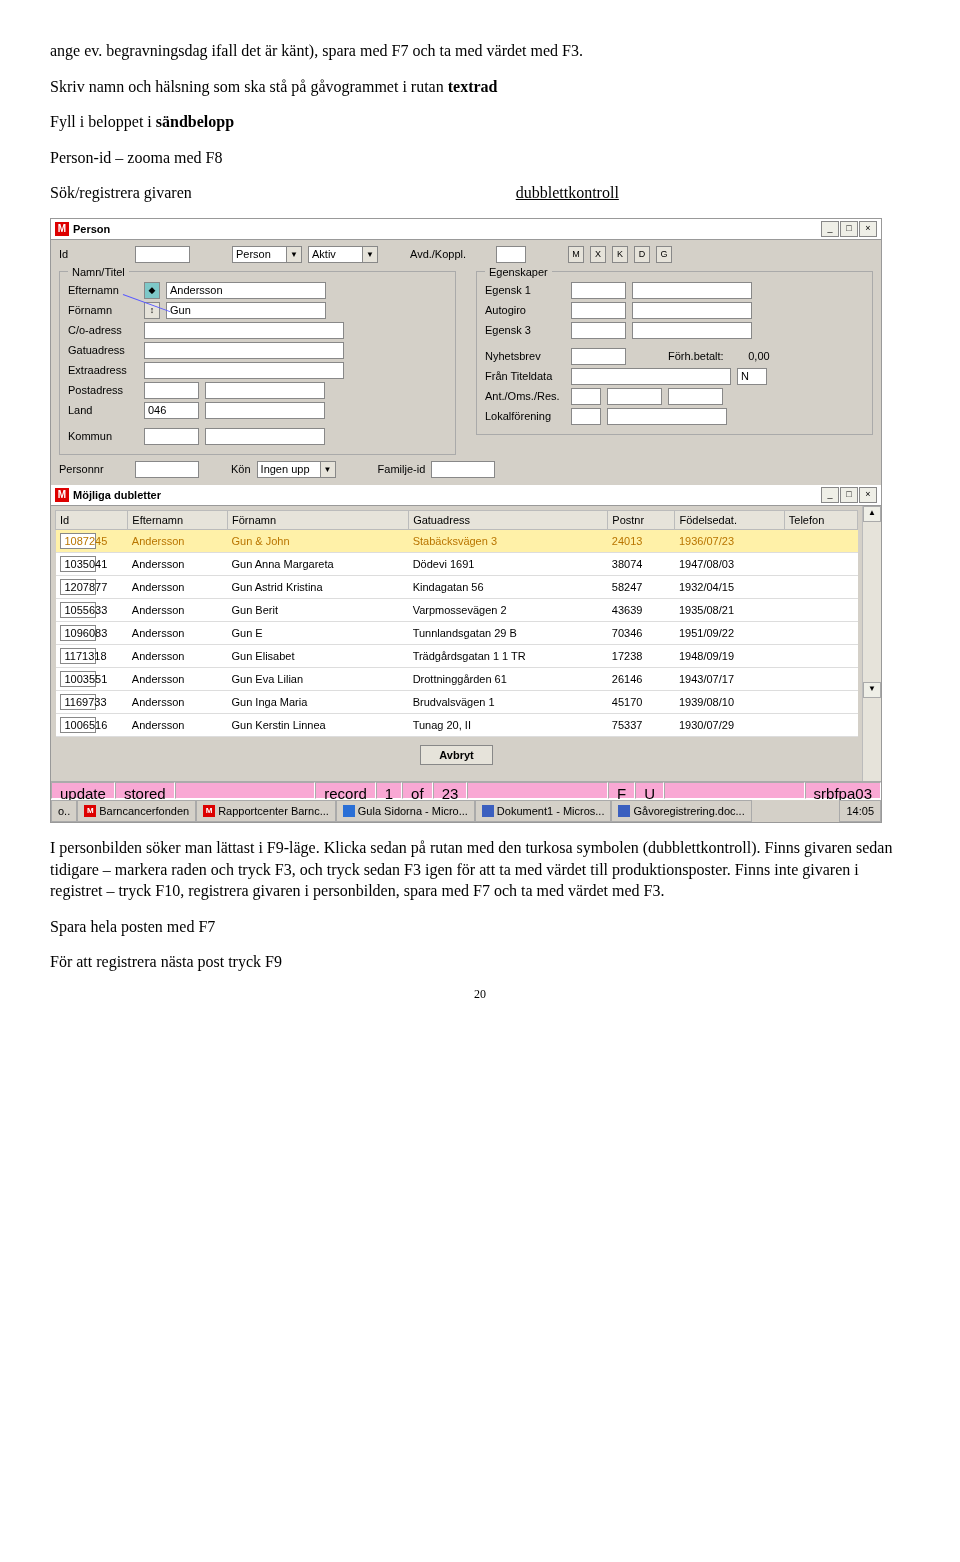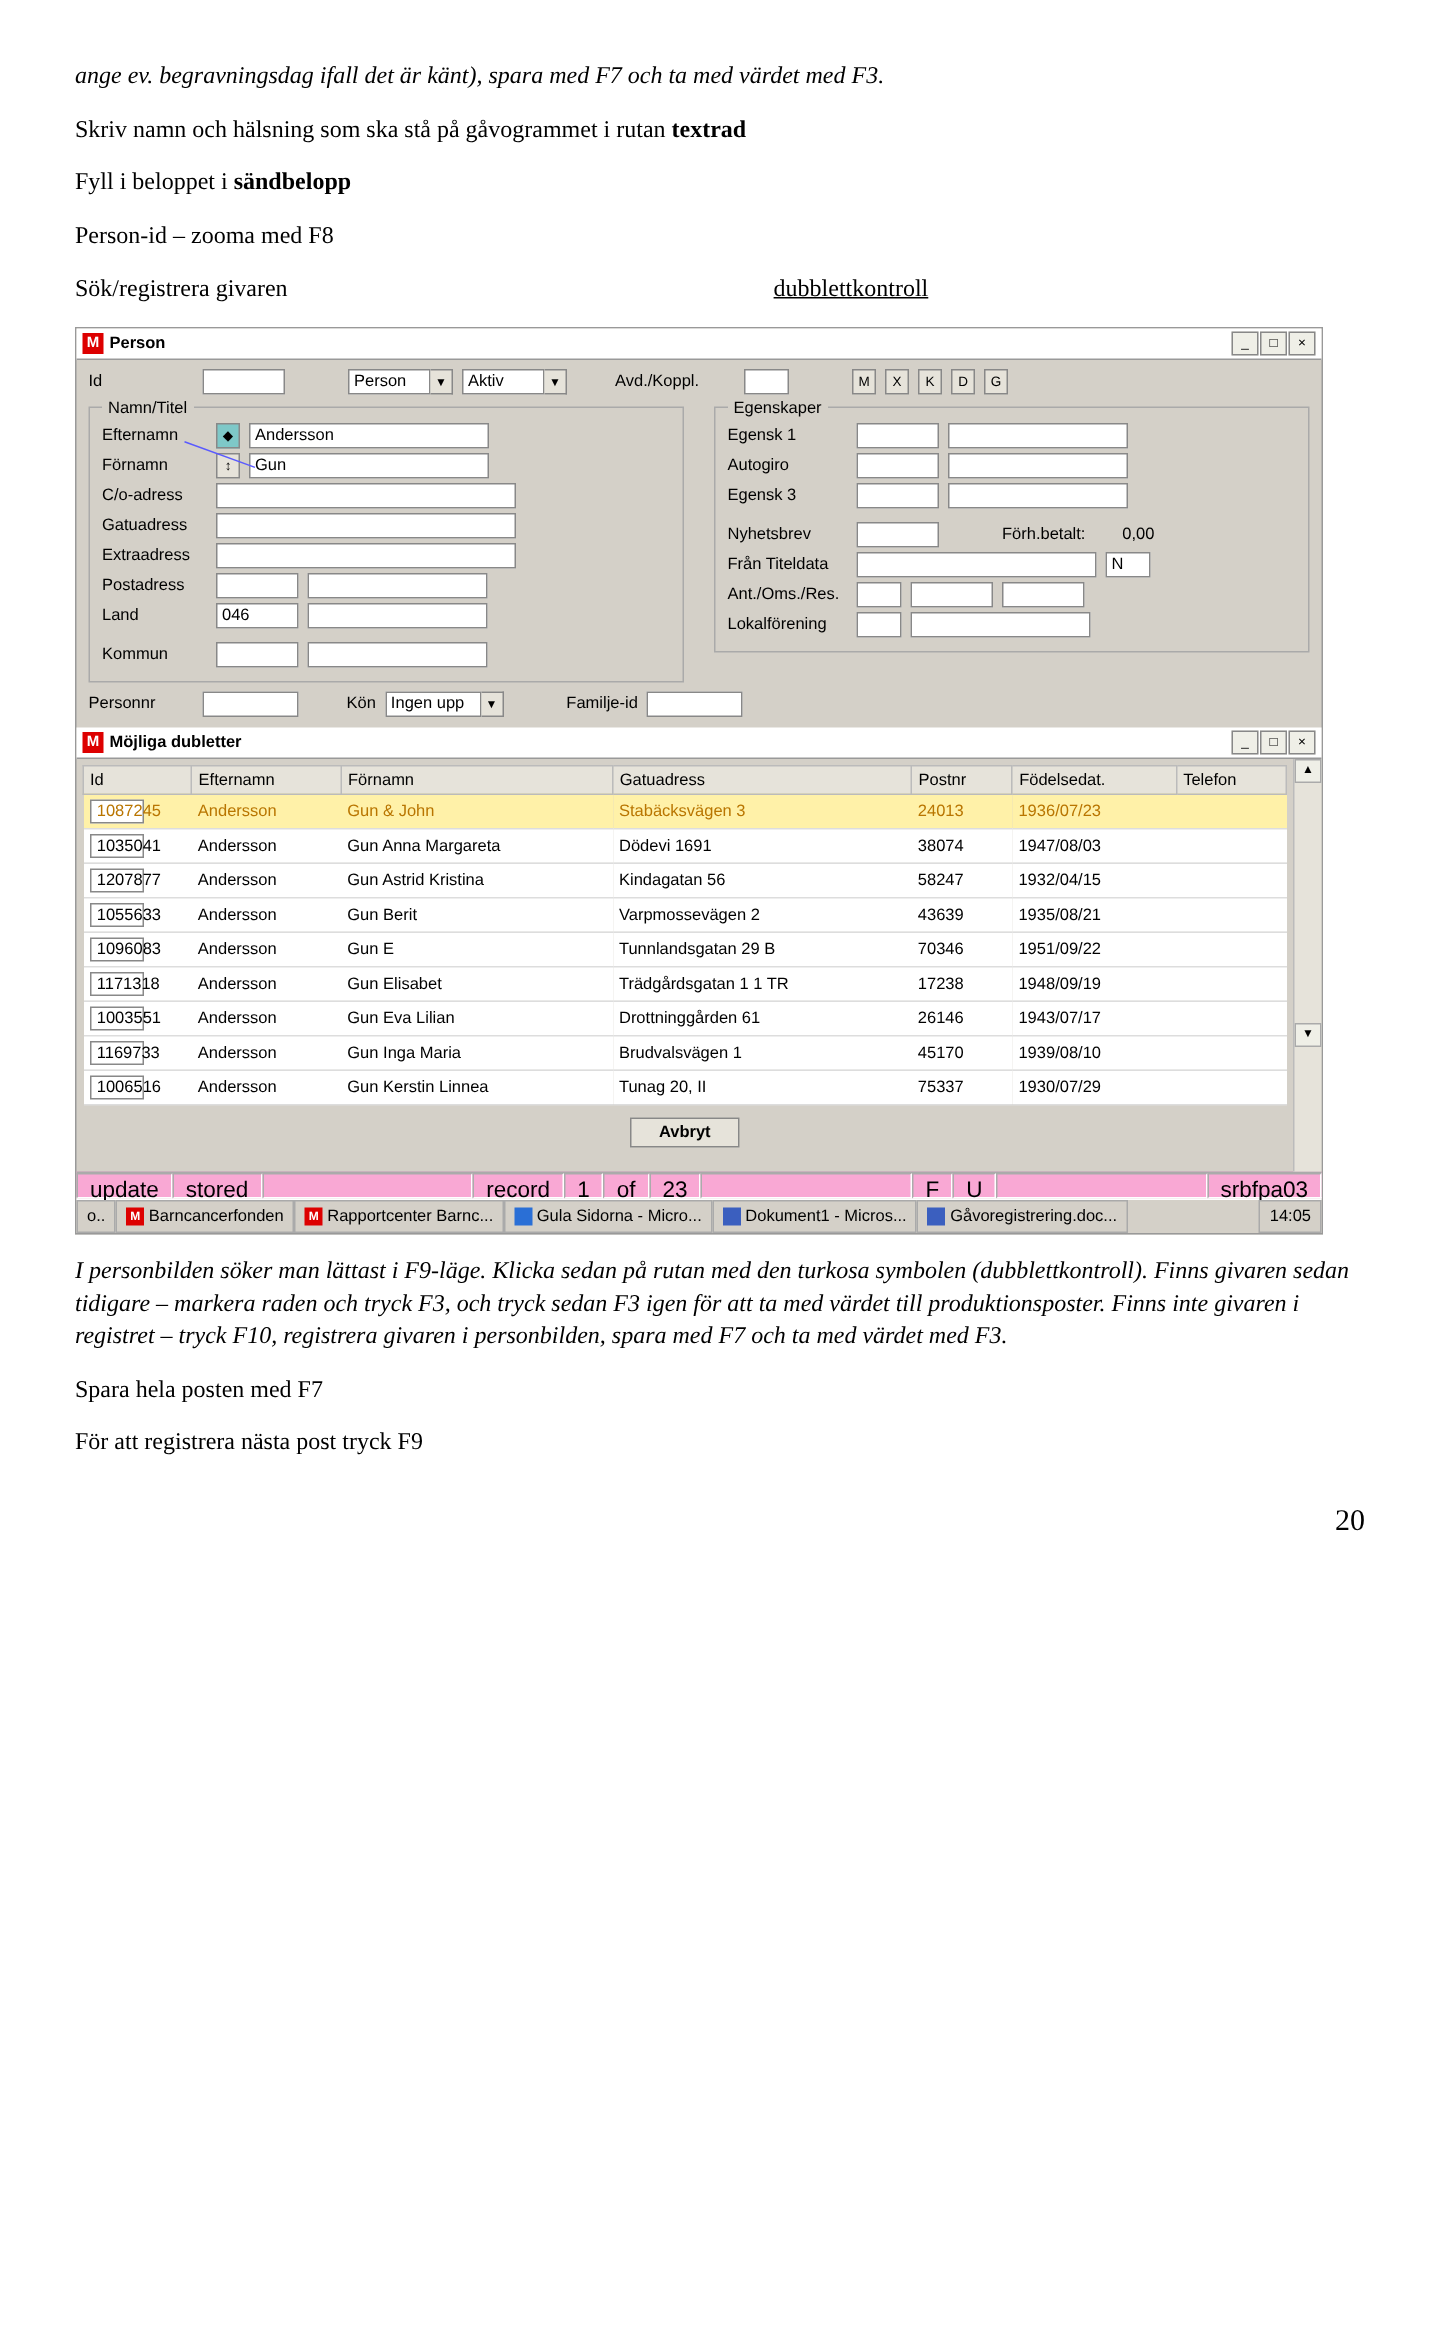--- a/index.html
+++ b/index.html
@@ -6,21 +6,21 @@
     font-family: Georgia, 'Times New Roman', serif;
     font-size: 16px;
     margin: 0;
     padding: 40px 50px;
     background: #fff;
     color: #000;
     width: 960px;
     box-sizing: border-box;
   }
   .doc-text { margin: 0 0 14px 0; line-height: 1.35; }
-  .italic { font-style: italic; }
+  .italic { }
   .bold { font-weight: bold; }
   .dub-label { margin-left: 320px; text-decoration: underline; }
   
   
   .app-wrap {
     border: 1px solid #999;
     background: #d4d0c8;
     font-family: Tahoma, Arial, sans-serif;
     font-size: 11px;
     color: #000;
@@ -120,21 +120,21 @@
   }
   .taskbar .tb{border:1px solid #aaa;padding:2px 6px;display:flex;
     align-items:center;gap:3px;background:#d4d0c8;height:22px;box-sizing:border-box;
     white-space:nowrap}
   .taskbar .tb .ico{width:12px;height:12px;display:inline-block}
   .ico-m{background:#d00;color:#fff;font-size:8px;text-align:center;line-height:12px;font-weight:bold}
   .ico-e{background:#2a6fd6}
   .ico-w{background:#3b5fbf}
   .clock{margin-left:auto}
   
-  .page-num { text-align:right; margin-top:30px; font-size:20px; }
+  .page-num { text-align:center; margin-top:14px; font-size:12px; }
 </style>
 </head>
 <body>
 
 <p class="doc-text italic">ange ev. begravningsdag ifall det är känt), spara med F7 och ta med värdet med F3.</p>
 
 <p class="doc-text">
   <span>Skriv namn och hälsning som ska stå på gåvogrammet i rutan </span><span class="bold">textrad</span>
 </p>
 

